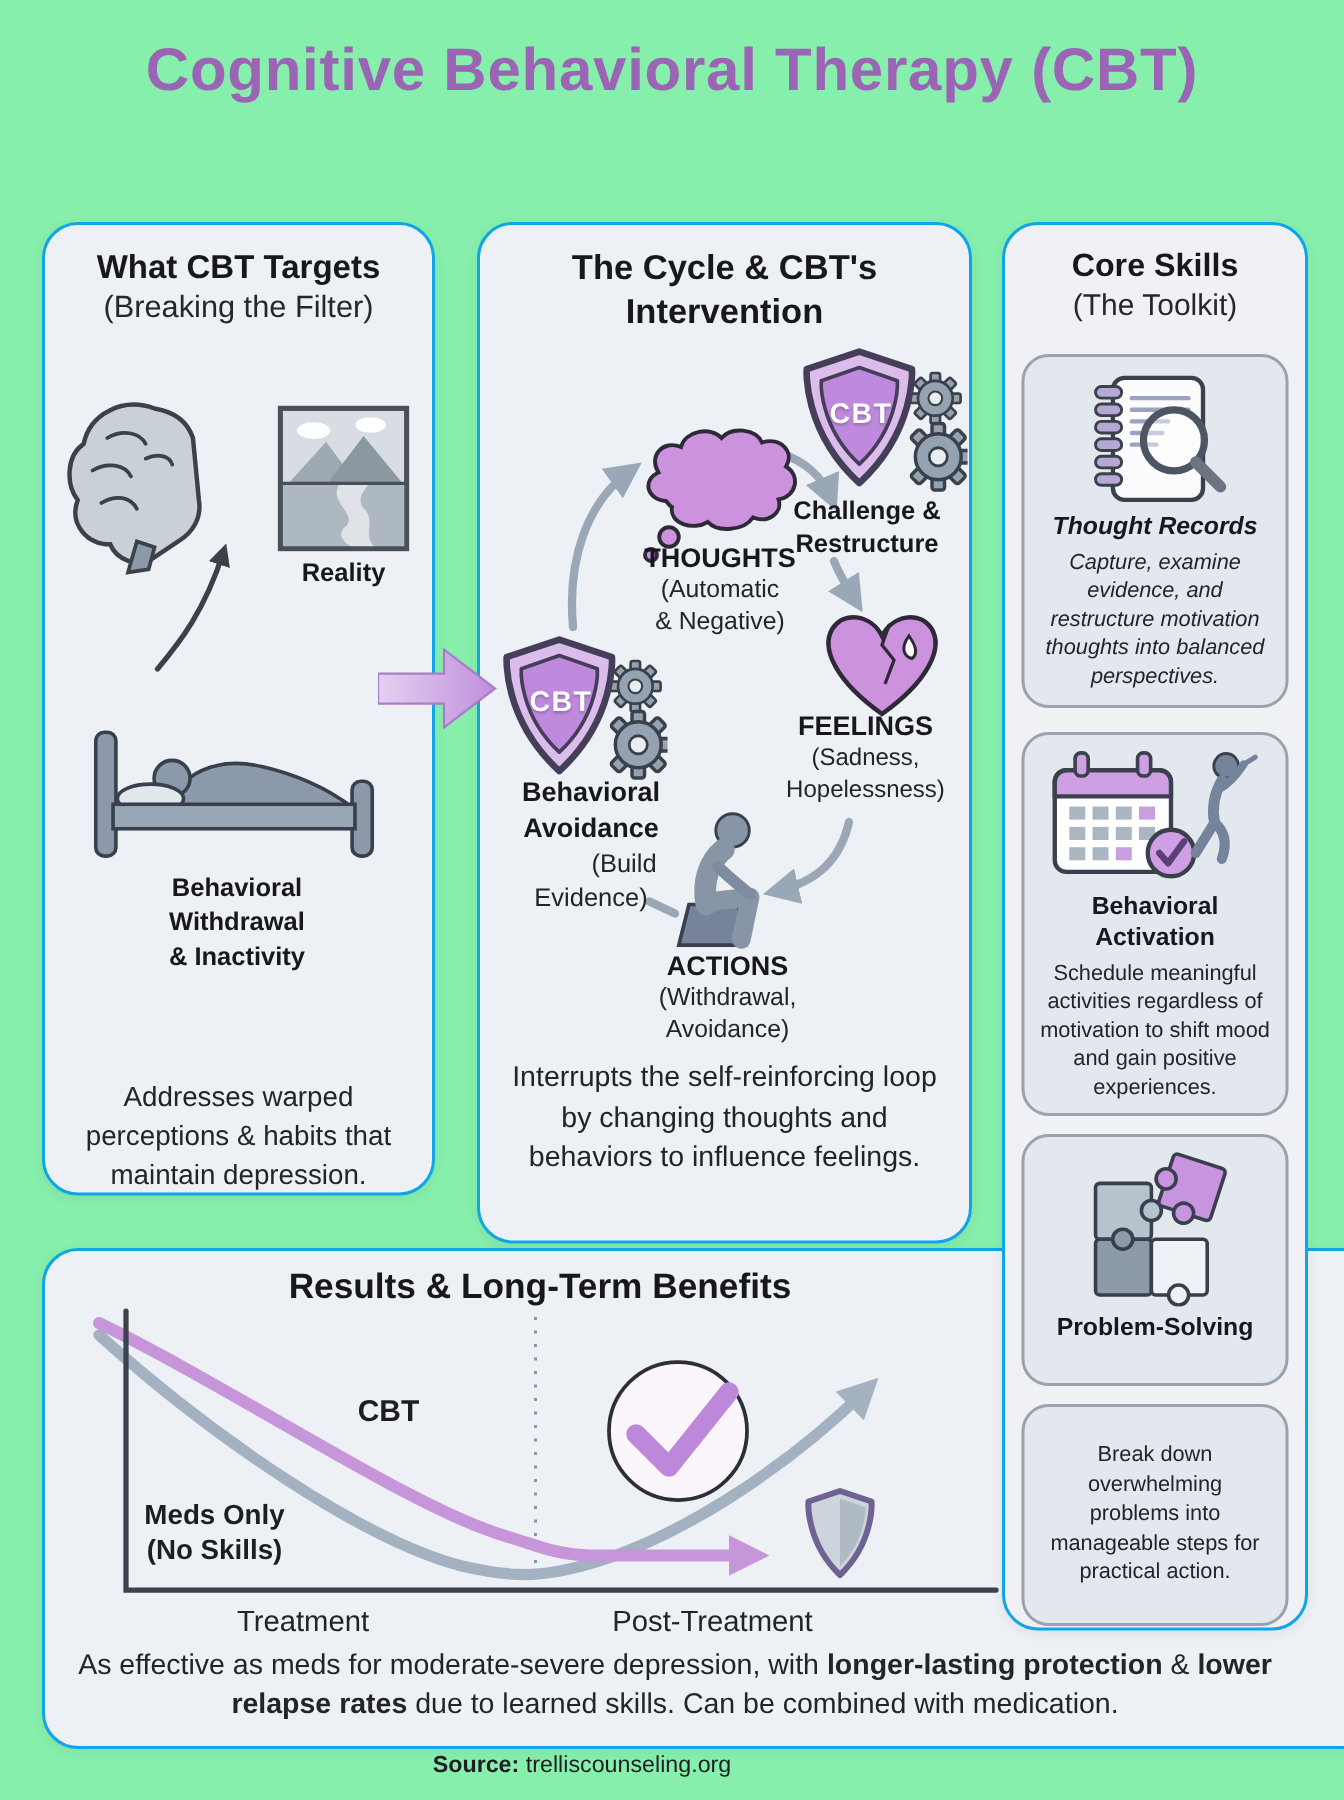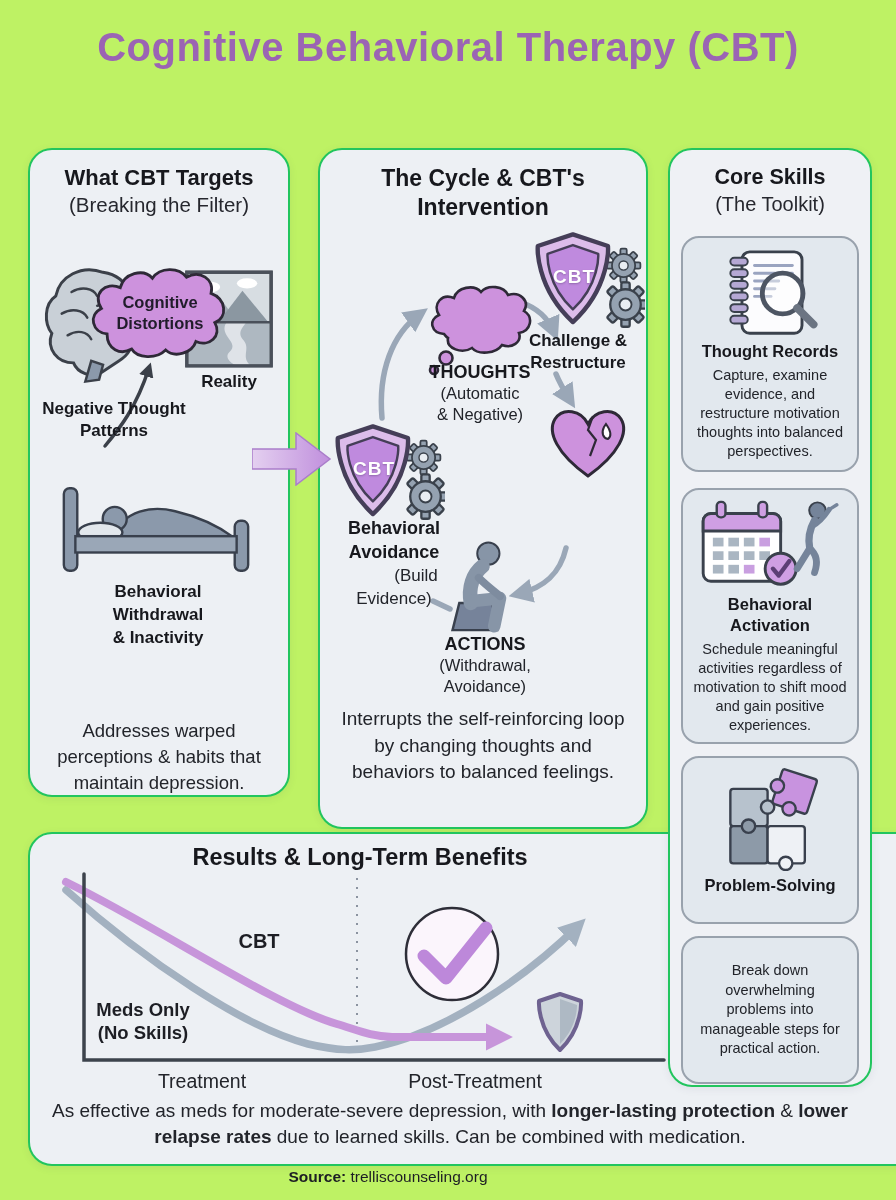--- a/index.html
+++ b/index.html
@@ -1,24 +1,24 @@
 <!DOCTYPE html>
 <html><head>
 <meta charset="utf-8">
 <style>
   html,body{margin:0;padding:0;background:#f6eef7;}
-  .page{position:relative;width:896px;height:1200px;background:#bef264;overflow:hidden;
+  .page{position:relative;width:896px;height:1200px;background:#86efac;overflow:hidden;
         font-family:"Liberation Sans","DejaVu Sans",sans-serif;color:#22242a;}
   .abs{position:absolute;}
   .ctr{text-align:center;}
   
   .title{left:0;top:22px;width:896px;text-align:center;font-weight:bold;font-size:40px;line-height:50px;letter-spacing:.5px;}
   .tp{color:#9b64b4;} .td{color:#1c1d22;}
   
-  .panel{position:absolute;background:#edf0f4;border:2px solid #22c55e;border-radius:24px;
+  .panel{position:absolute;background:#edf0f4;border:2px solid #0ea5e9;border-radius:24px;
          box-shadow:0 2px 8px rgba(70,55,95,.08);}
   .panel-head{position:absolute;left:0;top:14px;width:100%;text-align:center;line-height:27px;}
   .panel-head .hb{font-weight:bold;font-size:22px;display:block;color:#17181d;}
   .panel-head .hs{font-size:20.5px;display:block;color:#26272e;}
   .card{position:absolute;background:#e2e8ee;border:2px solid #99a2ad;border-radius:18px;}
   .lblB{font-weight:bold;color:#17181d;}
   .blk{display:block;}
   .cap{font-size:18.5px;line-height:26px;color:#22242a;margin-top:14px;}
   .shield-txt{position:absolute;text-align:center;color:#ffffff;font-weight:bold;font-size:19px;letter-spacing:1px;text-shadow:0 1px 2px rgba(60,40,80,.35);}
   .chart-lbl{position:absolute;font-weight:bold;color:#1d1e24;}
@@ -59,39 +59,32 @@
       <ellipse cx="26" cy="18" rx="12" ry="6" fill="#ffffff"></ellipse>
         <ellipse cx="67" cy="14" rx="11" ry="5.5" fill="#ffffff"></ellipse>
       <polygon points="8,56 35,26 57,56" fill="#9fa9b2"></polygon>
       <polygon points="36,56 62,22 90,56" fill="#8b97a1"></polygon>
       <rect x="4" y="56" width="88" height="46" fill="#aeb8c1"></rect>
       <path d="M45,56 C35,70 60,78 48,88 C42,94 50,100 54,102 L70,102 C60,92 72,84 62,74 C56,66 64,60 66,56 Z" fill="#dfe3e8"></path>
       <line x1="2" y1="56" x2="93" y2="56" stroke="#4a505a" stroke-width="2.5"></line>
       <rect x="2" y="2" width="91" height="101" fill="none" stroke="#4a505a" stroke-width="3.5"></rect>
     </svg>
 
-    <div class="abs" style="left:54px;top:114px;width:152px;height:104px;">
-      <svg width="152" height="104" viewBox="0 0 160 110">
-        <path d="M24,74 C8,72 4,54 18,47 C8,32 22,18 38,25 C42,10 62,4 72,15 C80,3 100,3 108,14 C122,6 138,16 134,31 C150,37 152,56 138,62 C146,76 132,88 118,82 C114,94 96,100 86,91 C76,101 56,100 50,90 C38,97 24,90 24,74 Z" fill="#cd92dd" stroke="#2e2937" stroke-width="3"></path>
-      </svg>
-      <div class="abs ctr lblB" style="left:16px;top:28px;width:120px;font-size:16.5px;line-height:21px;color:#211c2b;">Cognitive Distortions</div>
-    </div>
 
     <div class="abs ctr lblB" style="left:155px;top:222px;width:88px;font-size:17px;">Reality</div>
 
     <svg class="abs" style="left:0;top:0;pointer-events:none;" width="258" height="645" viewBox="0 0 258 645">
       <defs>
         <marker id="mLeft" viewBox="0 0 10 10" refX="6" refY="5" markerWidth="4.2" markerHeight="4.2" orient="auto-start-reverse">
           <path d="M0,0 L10,5 L0,10 Z" fill="#3b4049"></path>
         </marker>
       </defs>
       <path d="M75,296 C90,278 106,258 119,218" fill="none" stroke="#3b4049" stroke-width="3.5" stroke-linecap="round" marker-end="url(#mLeft)"></path>
     </svg>
 
-    <div class="abs ctr lblB" style="left:10px;top:248px;width:148px;font-size:17px;line-height:22px;">Negative Thought Patterns</div>
 
     <svg class="abs" style="left:30px;top:330px;" width="192" height="97" viewBox="0 0 200 100">
       <rect x="4" y="8" width="14" height="86" rx="6" fill="#8b99ab" stroke="#39404d" stroke-width="2.5"></rect>
       <rect x="182" y="42" width="14" height="52" rx="6" fill="#8b99ab" stroke="#39404d" stroke-width="2.5"></rect>
       <path d="M52,60 C68,30 96,26 120,32 C150,39 170,51 182,60 Z" fill="#8b99ab" stroke="#39404d" stroke-width="2.5"></path>
       <circle cx="57" cy="40" r="12.5" fill="#8b99ab" stroke="#39404d" stroke-width="2.5"></circle>
       <ellipse cx="42" cy="54" rx="23" ry="10" fill="#e2e7ec" stroke="#39404d" stroke-width="2.5"></ellipse>
       <rect x="16" y="58" width="168" height="17" fill="#9aa7b7" stroke="#39404d" stroke-width="2.5"></rect>
     </svg>
 
@@ -182,20 +175,25 @@
       <span class="blk lblB" style="font-size:17px;line-height:22px;">Challenge &amp;</span>
       <span class="blk lblB" style="font-size:17px;line-height:22px;">Restructure</span>
     </div>
 
     <svg class="abs" style="left:222px;top:252px;" width="92" height="80" viewBox="0 0 90 80">
       <path d="M45,74 C14,52 4,30 12,17 C20,5 38,8 45,22 C52,8 70,5 78,17 C86,30 76,52 45,74 Z" fill="#cd92dd" stroke="#2e2937" stroke-width="3"></path>
       <path d="M50,14 L45,28 L53,38 L47,54" fill="none" stroke="#2e2937" stroke-width="2.2"></path>
       <path d="M63,22 C68,29 69,34 65,37 C60,36 58,31 61,25 Z" fill="#ffffff" stroke="#2e2937" stroke-width="2"></path>
     </svg>
 
+    <div class="abs ctr" style="left:188px;top:324px;width:138px;">
+      <span class="blk lblB" style="font-size:18px;">FEELINGS</span>
+      <span class="blk" style="font-size:16px;line-height:21px;">(Sadness,</span>
+      <span class="blk" style="font-size:16px;line-height:21px;">Hopelessness)</span>
+    </div>
 
     <svg class="abs" style="left:10px;top:272px;" width="115" height="112" viewBox="0 0 118 114">
       <g transform="translate(96,36) scale(0.72)">
         <rect class="gearT" x="-4.5" y="-24" width="9" height="11" rx="2"></rect>
           <rect class="gearT" x="-4.5" y="-24" width="9" height="11" rx="2" transform="rotate(45)"></rect>
           <rect class="gearT" x="-4.5" y="-24" width="9" height="11" rx="2" transform="rotate(90)"></rect>
           <rect class="gearT" x="-4.5" y="-24" width="9" height="11" rx="2" transform="rotate(135)"></rect>
           <rect class="gearT" x="-4.5" y="-24" width="9" height="11" rx="2" transform="rotate(180)"></rect>
           <rect class="gearT" x="-4.5" y="-24" width="9" height="11" rx="2" transform="rotate(225)"></rect>
           <rect class="gearT" x="-4.5" y="-24" width="9" height="11" rx="2" transform="rotate(270)"></rect>
@@ -233,21 +231,21 @@
       <path d="M36,62 L64,59 L58,88" fill="none" stroke="#8795a7" stroke-width="13" stroke-linecap="round" stroke-linejoin="round"></path>
       <path d="M42,38 C50,46 58,52 64,57" fill="none" stroke="#7e8c9f" stroke-width="8" stroke-linecap="round"></path>
     </svg>
 
     <div class="abs ctr" style="left:85px;top:484px;width:160px;">
       <span class="blk lblB" style="font-size:18px;">ACTIONS</span>
       <span class="blk" style="font-size:16.5px;line-height:21px;">(Withdrawal,</span>
       <span class="blk" style="font-size:16.5px;line-height:21px;">Avoidance)</span>
     </div>
 
-    <div class="abs ctr" style="left:12px;top:556px;width:302px;font-size:19px;line-height:26.5px;">Interrupts the self-reinforcing loop by changing thoughts and behaviors to balanced feelings.</div>
+    <div class="abs ctr" style="left:12px;top:556px;width:302px;font-size:19px;line-height:26.5px;">Interrupts the self-reinforcing loop by changing thoughts and behaviors to influence feelings.</div>
   </div>
 
   <div class="panel" style="left:28px;top:832px;width:840px;height:330px;z-index:1;padding-left:47px;">
     <div class="abs ctr lblB" style="left:0;top:10px;width:660px;font-size:23.5px;">Results &amp; Long-Term Benefits</div>
 
     <svg class="abs" style="left:20px;top:32px;" width="620" height="212" viewBox="0 0 620 212">
       <defs>
         <marker id="mGray" viewBox="0 0 10 10" refX="6" refY="5" markerWidth="3.6" markerHeight="3.6" orient="auto-start-reverse">
             <path d="M0,0 L10,5 L0,10 Z" fill="#a3b1c0"></path>
           </marker>
@@ -277,21 +275,21 @@
 
     <div class="abs ctr" style="left:10px;top:264px;width:820px;font-size:19px;line-height:26px;"><span>As effective as meds for moderate-severe depression, with </span><b>longer-lasting protection</b><span> &amp; </span><b>lower relapse rates</b><span> due to learned skills. Can be combined with medication.</span></div>
   </div>
 
   <div class="panel" style="left:668px;top:148px;width:200px;height:935px;z-index:4;background:#eff1f5;">
     <div class="panel-head">
       <span class="hb" style="font-size:21.5px;">Core Skills</span>
       <span class="hs" style="font-size:20px;">(The Toolkit)</span>
     </div>
 
-    <div class="card" style="left:11px;top:86px;width:174px;height:232px;">
+    <div class="card" style="left:11px;top:86px;width:174px;height:232px;font-style:italic;">
       <svg class="abs" style="left:36px;top:10px;" width="105" height="92" viewBox="0 0 105 95">
         <rect x="22" y="4" width="62" height="84" rx="8" fill="#fcfcfe" stroke="#3a414c" stroke-width="3"></rect>
         <g fill="#b5a8d4" stroke="#3a414c" stroke-width="2">
           <rect x="10" y="10" width="18" height="8" rx="4"></rect>
             <rect x="10" y="22" width="18" height="8" rx="4"></rect>
             <rect x="10" y="34" width="18" height="8" rx="4"></rect>
             <rect x="10" y="46" width="18" height="8" rx="4"></rect>
             <rect x="10" y="58" width="18" height="8" rx="4"></rect>
             <rect x="10" y="70" width="18" height="8" rx="4"></rect>
         </g>

